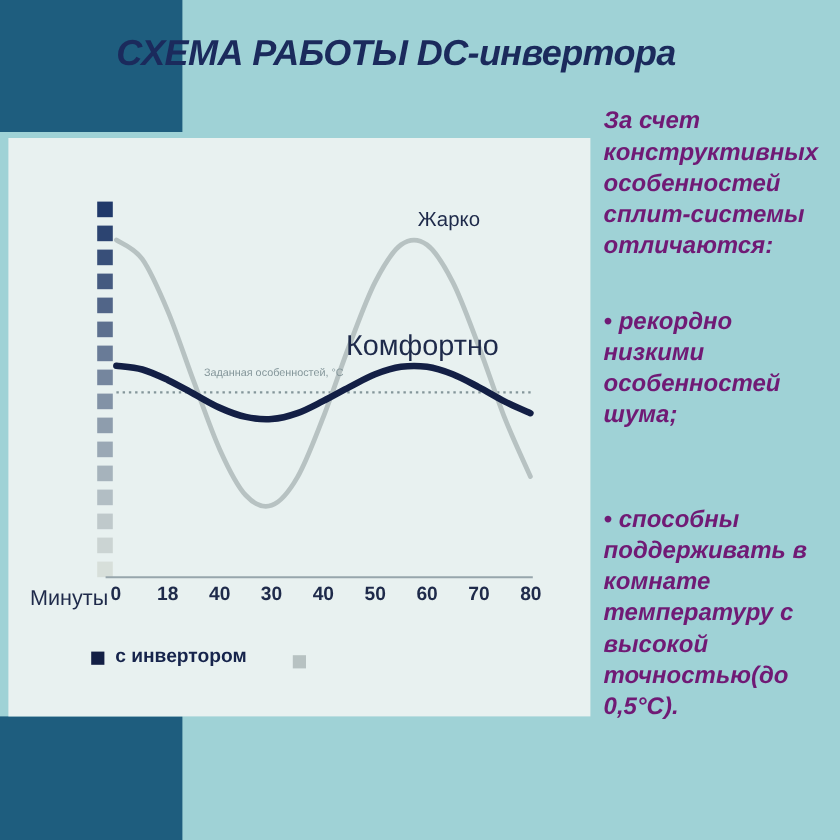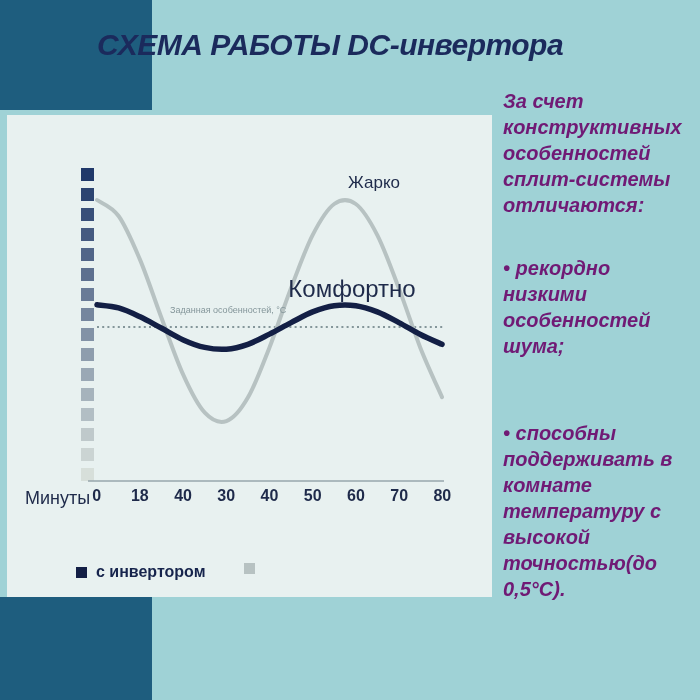--- a/index.html
+++ b/index.html
@@ -30,21 +30,21 @@
   #tick-row{
     position:absolute;left:68px;top:372px;width:389px;display:flex;
     font-size:16px;font-weight:600;color:#1e2a4a;
   }
   #tick-row span{flex:1;text-align:center;}
   #minutes-label{
     position:absolute;left:18px;top:373px;width:60px;text-align:right;
     font-size:18px;color:#1e2a4a;
   }
   #legend{
-    position:absolute;left:69px;top:424px;display:flex;gap:38px;align-items:flex-start;margin-top:24px;
+    position:absolute;left:69px;top:424px;display:flex;gap:38px;align-items:flex-end;
   }
   .legend-item{display:flex;align-items:center;gap:9px;}
   .legend-swatch{width:11px;height:11px;display:inline-block;}
   .legend-label{font-size:16px;font-weight:bold;}
   #legend-item-inverter .legend-label{color:#16244c;}
   #legend-item-noinverter .legend-label{color:#aebbbd;}
   #side-text{position:absolute;left:503px;top:0;width:188px;z-index:1;}
   .side-block{
     position:absolute;left:0;width:188px;
     font-size:20px;font-weight:bold;font-style:italic;color:#701a75;

